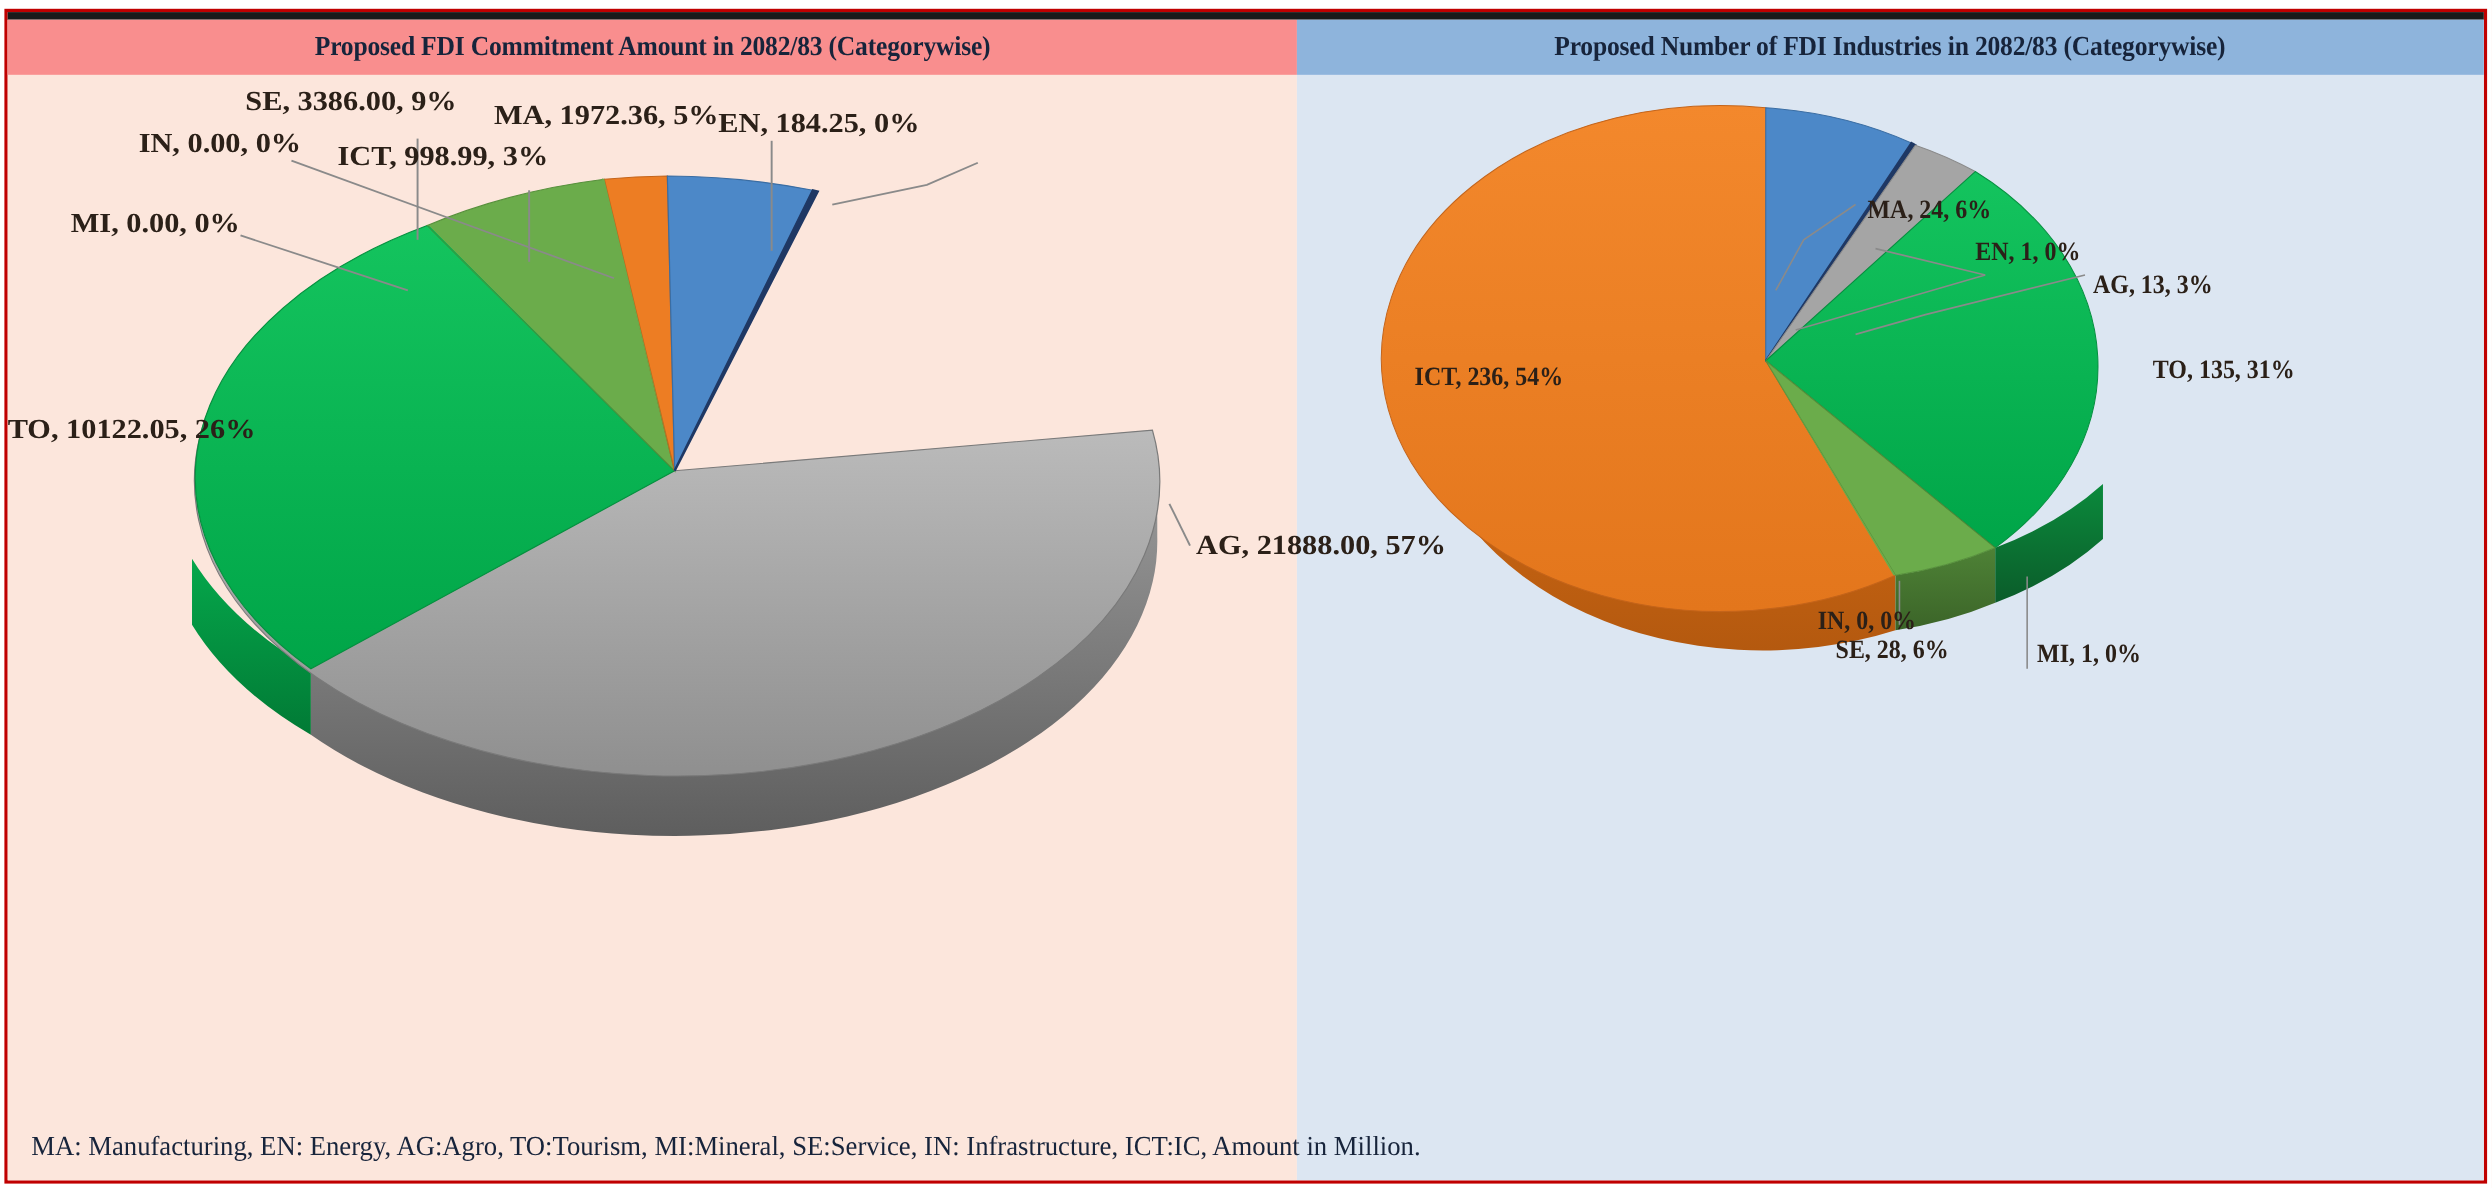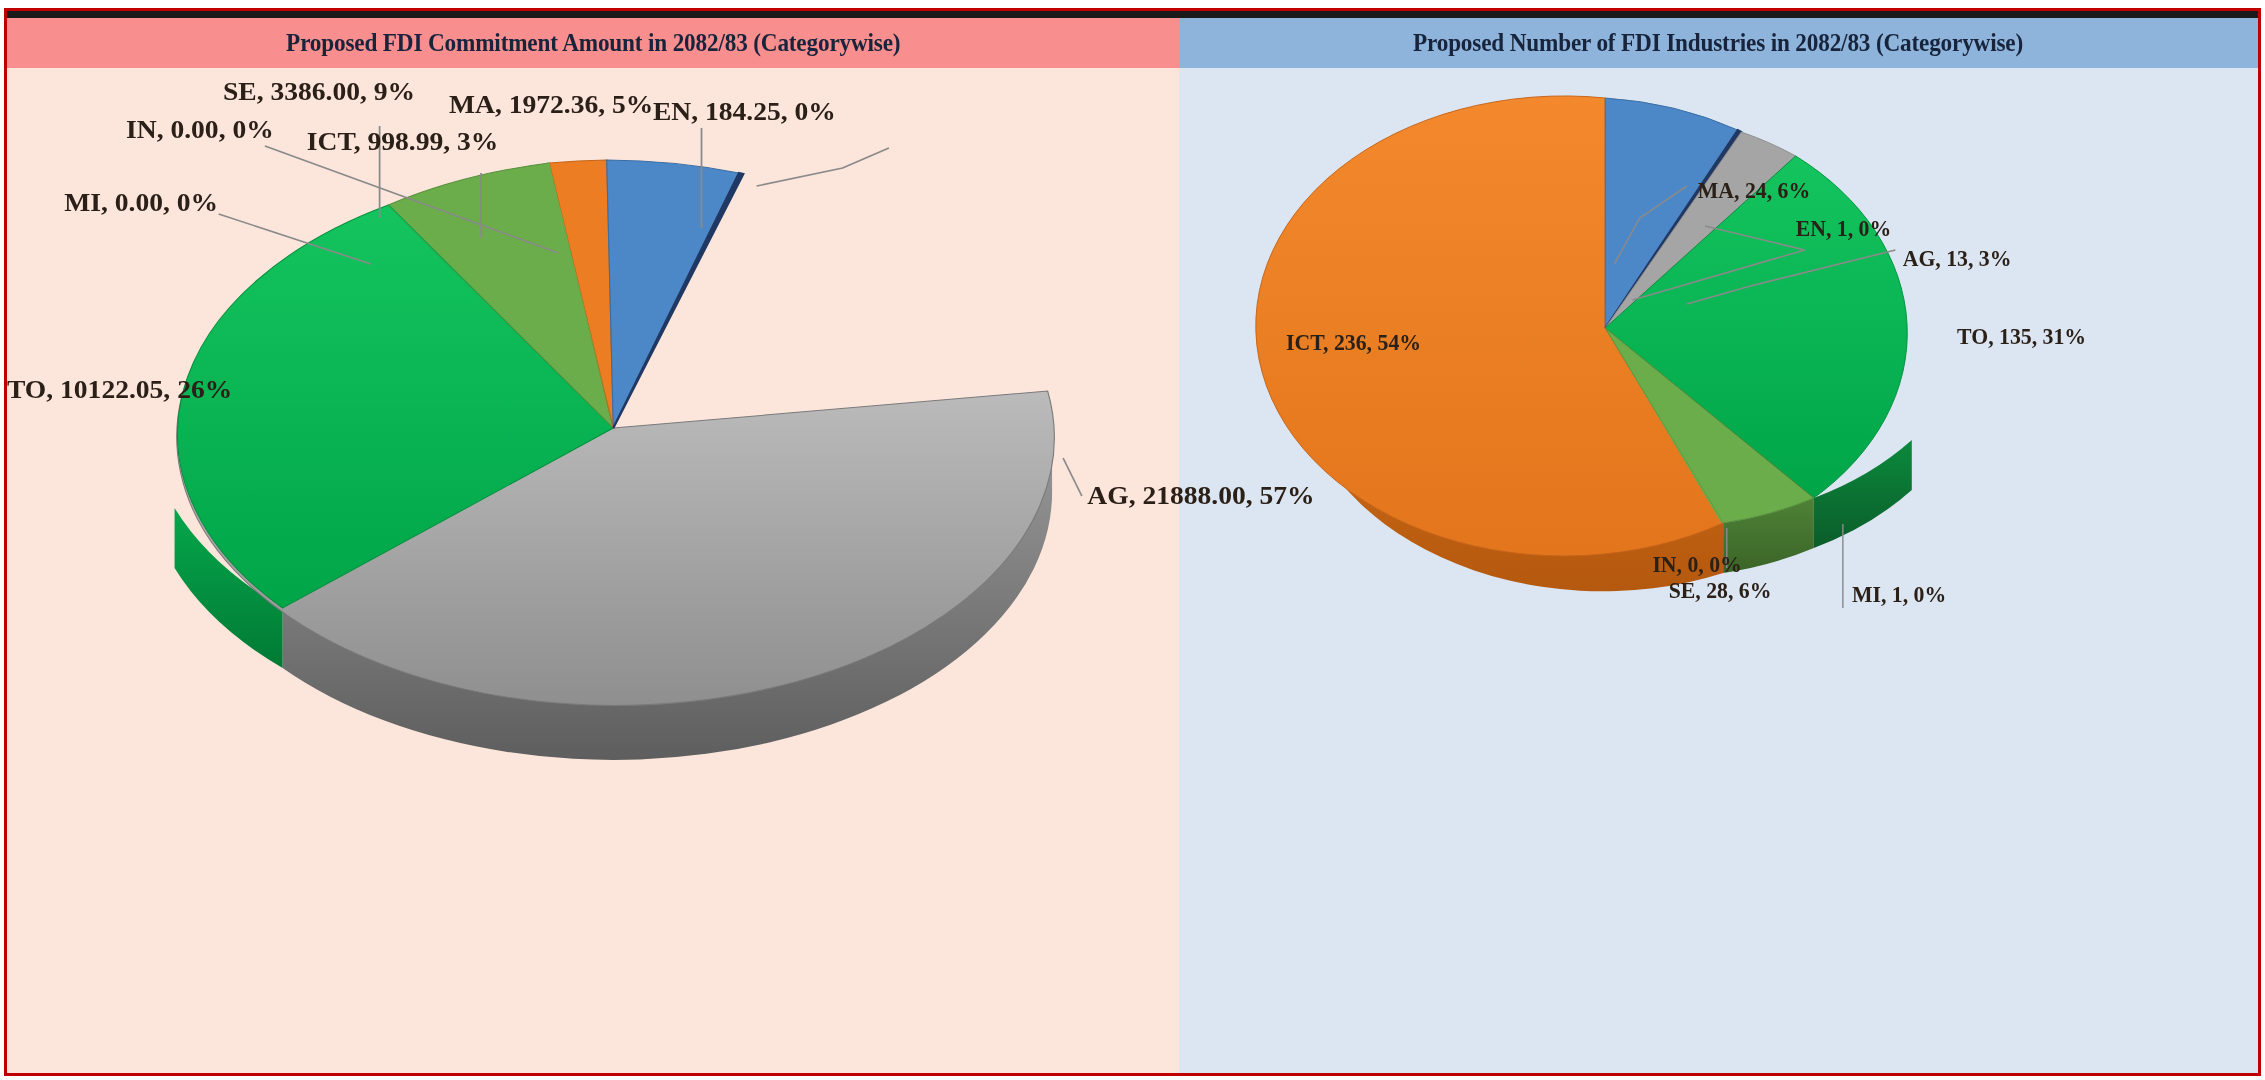--- a/index.html
+++ b/index.html
@@ -183,15 +183,18 @@
         <text class="lbl-sm" x="680" y="168">EN, 1, 0%</text>
         <text class="lbl-sm" x="798" y="198">AG, 13, 3%</text>
         <text class="lbl-sm" x="858" y="276">TO, 135, 31%</text>
         <text class="lbl-sm" x="118" y="282">ICT, 236, 54%</text>
         <text class="lbl-sm" x="522" y="504">IN, 0, 0%</text>
         <text class="lbl-sm" x="540" y="530">SE, 28, 6%</text>
         <text class="lbl-sm" x="742" y="534">MI, 1, 0%</text>
       </svg>
     </div>
 
+    <div class="footer">
+      <span class="footer-text">MA: Manufacturing, EN: Energy,  AG:Agro,  TO:Tourism, MI:Mineral,  SE:Service,  IN: Infrastructure,  ICT:IC, Amount in Million.</span>
+    </div>
 
   </div>
 </div>
 
 </body></html>

